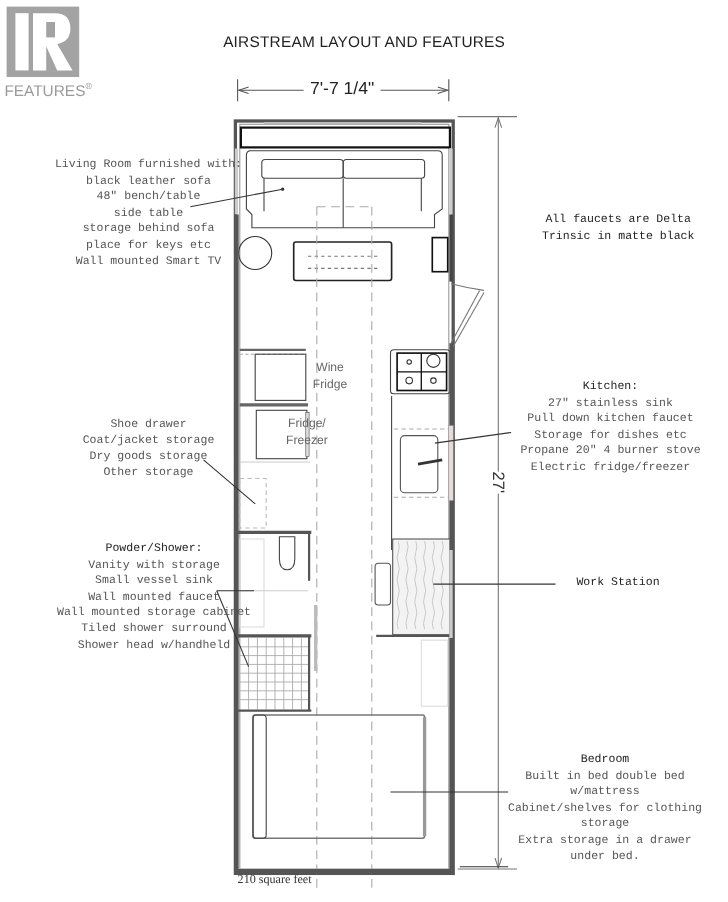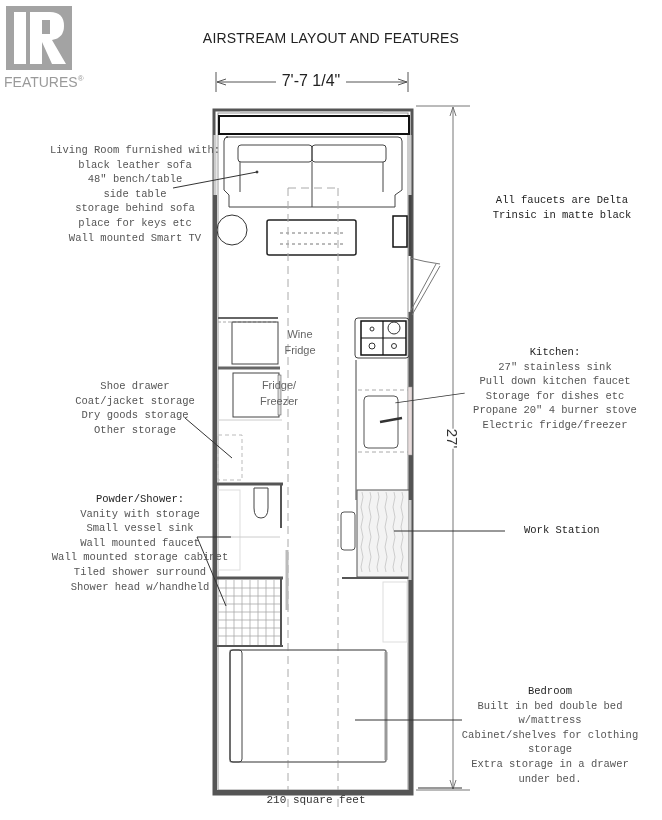--- a/index.html
+++ b/index.html
@@ -9,21 +9,21 @@
   .logo { left: 4px; top: 4px; width: 68px; height: 90px; }
   .logo-box { position: absolute; left: 2px; top: 2px; width: 66px; height: 64px; background: #a3a3a3; }
   .logo-text { position: absolute; left: 0; top: 70px; font-size: 14px; color: #9a9a9a; letter-spacing: 0px; font-family: "Liberation Sans", sans-serif; }
   .logo-text sup { font-size: 8px; }
   .title { left: 0; width: 662px; top: 30px; text-align: center; font-size: 14px; color: #222; letter-spacing: 0.2px; font-family: "Liberation Sans", sans-serif; }
   .width-dim { left: 216px; top: 72px; width: 190px; text-align: center; font-size: 16px; color: #222; font-family: "Liberation Sans", sans-serif; }
   .width-dim span { background: #fff; padding: 0 6px; position: relative; z-index: 2; }
   .note { font-size: 10.5px; line-height: 14.6px; text-align: center; color: #555; font-family: Liberation Mono, monospace; }
   .note .head { color: #222; }
   .label-in { font-size: 11px; color: #666; text-align: center; font-family: "Liberation Sans", sans-serif; line-height: 16px; }
-  .sqft { left: 216px; top: 794px; width: 200px; text-align: center; font-size: 11px; color: #333; font-family: Liberation Mono, monospace; }
+  .sqft { left: 216px; top: 794px; width: 200px; font-size: 11px; color: #333; font-family: Liberation Serif, serif; }
   .dim27 { left: 443px; top: 428px; font-size: 15px; color: #333; transform: rotate(90deg); transform-origin: center; font-family: "Liberation Sans", sans-serif; background:#fff; padding: 2px 0; }
   svg { position: absolute; left: 0; top: 0; }
 </style>
 </head>
 <body>
 
 <svg width="662" height="820" viewBox="0 0 662 820">
 
   <g stroke="#555" stroke-width="1" fill="none">
     <line x1="216" y1="72" x2="216" y2="92"></line>

